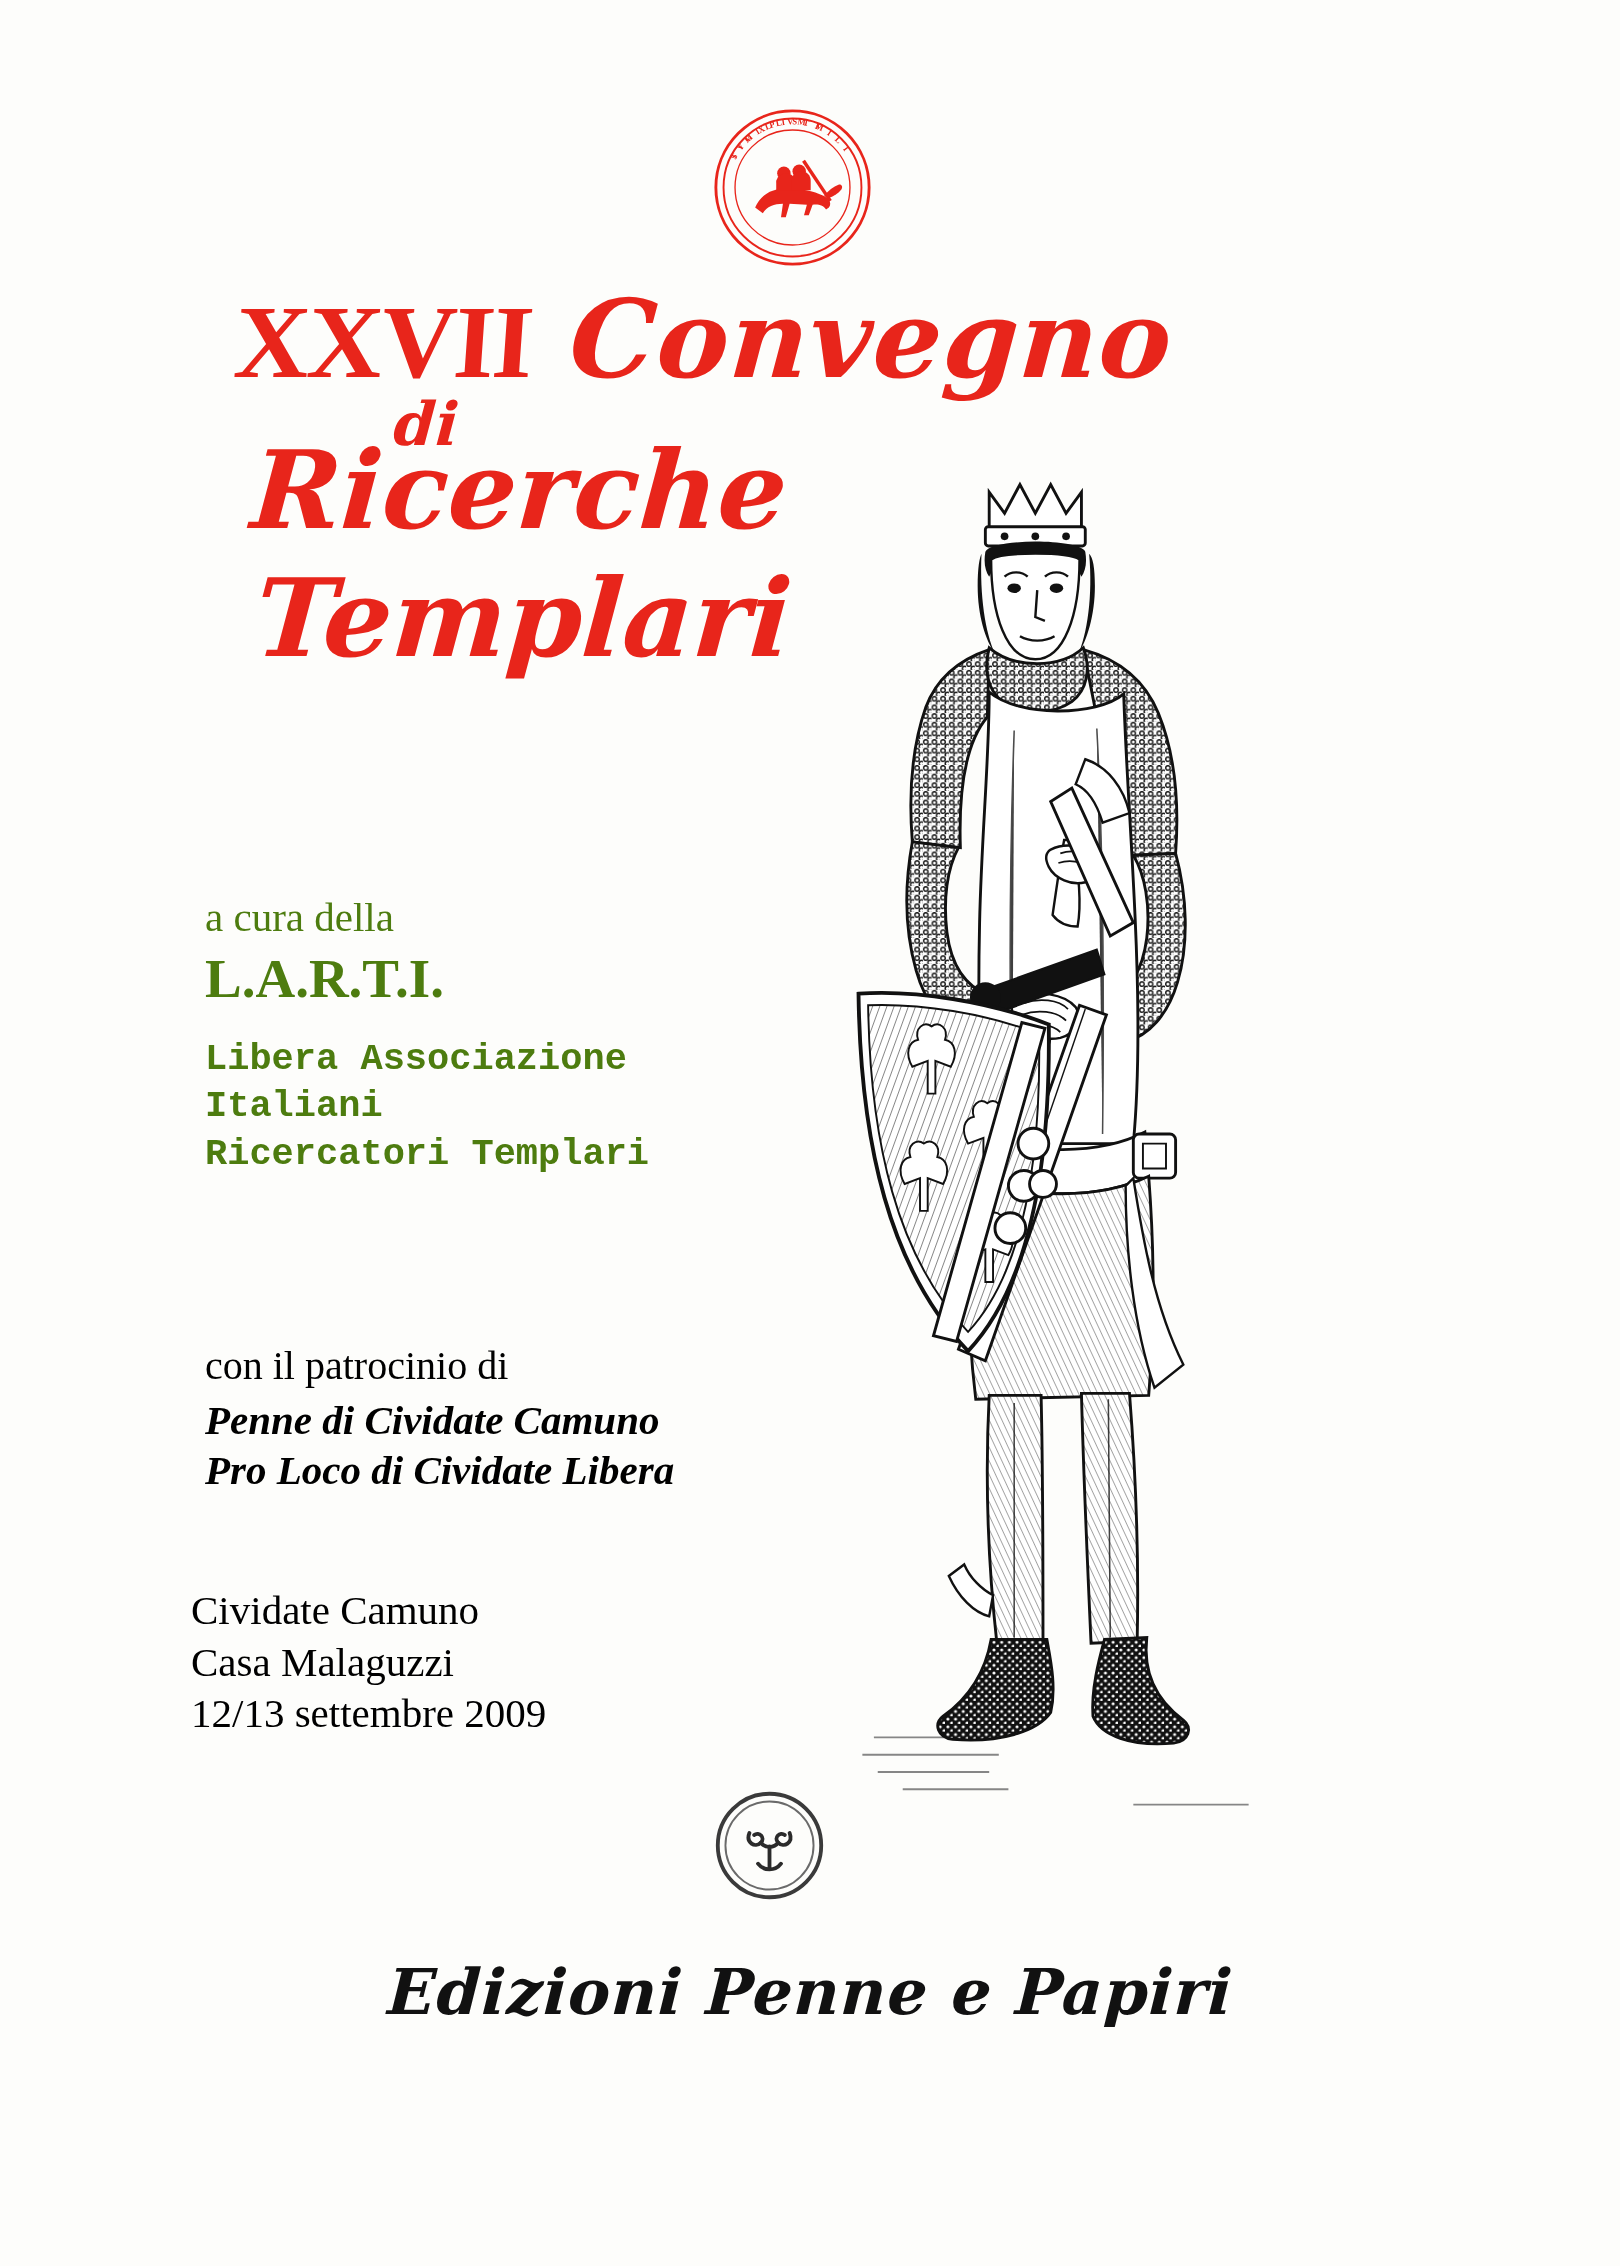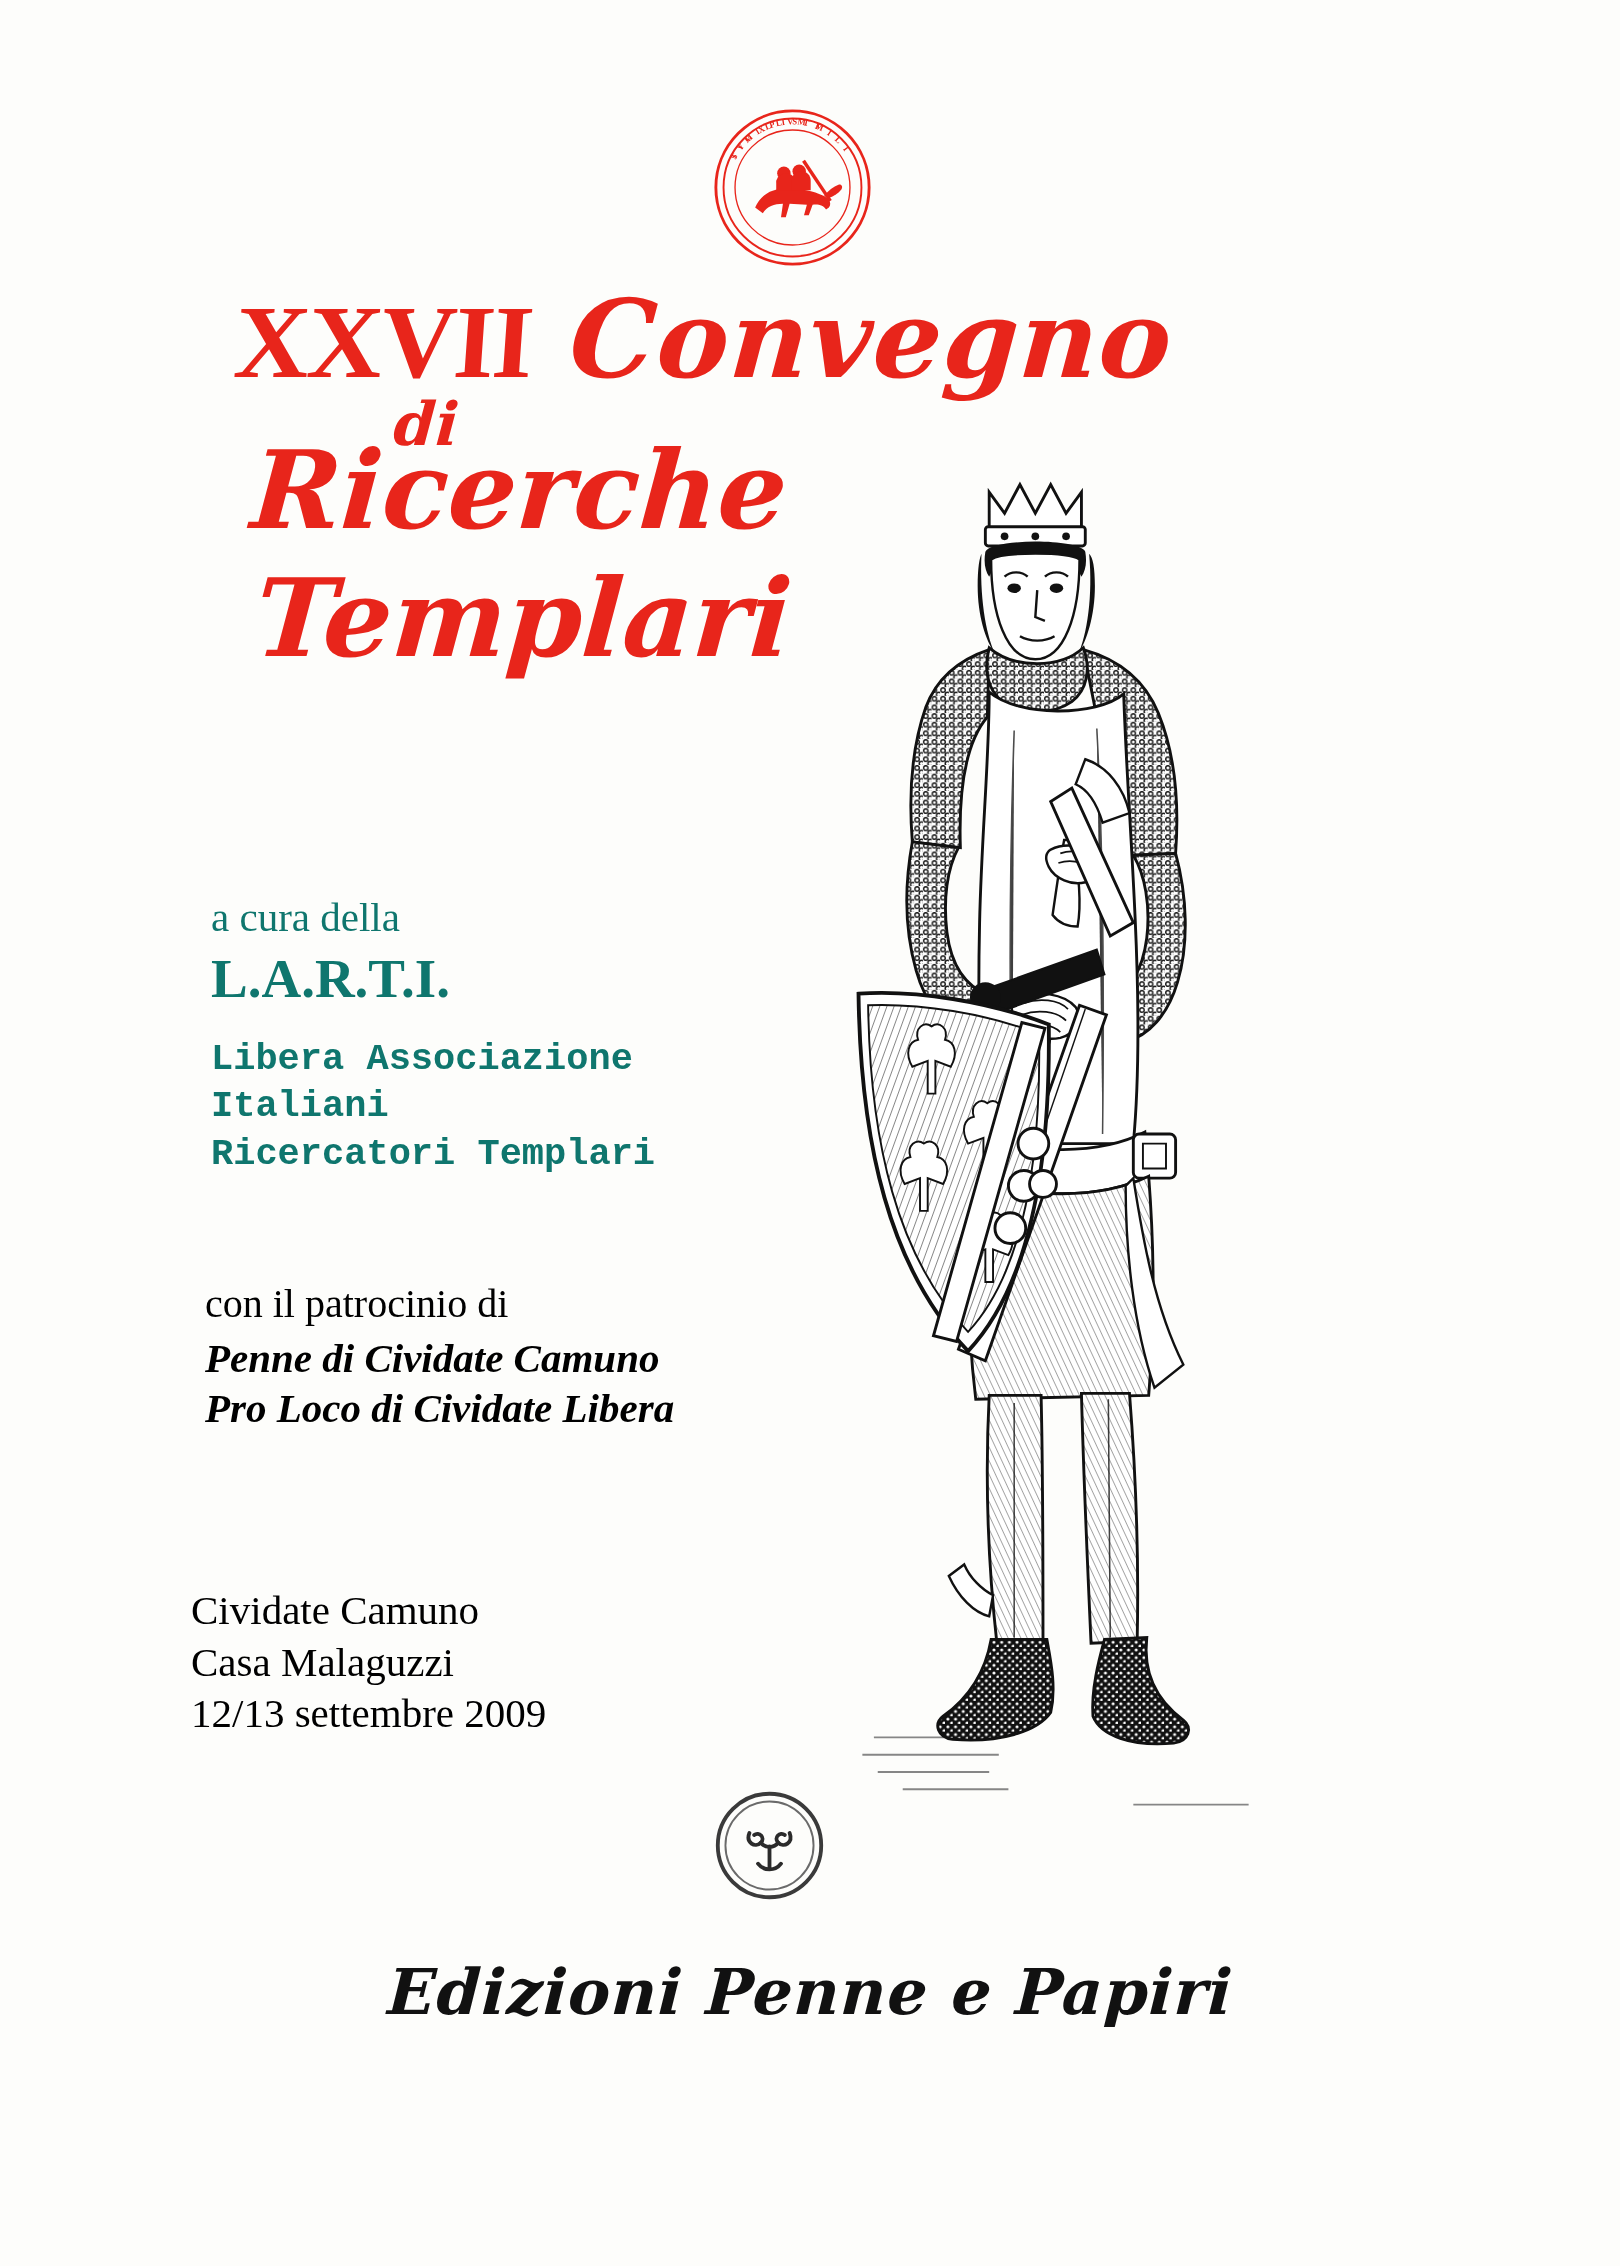--- a/index.html
+++ b/index.html
@@ -80,24 +80,24 @@
     font-style: italic;
     font-size: 108px;
     margin-top: 25px;
     margin-left: 21px;
     transform: skewX(-4deg);
   }
 
   
   .org-block {
     position: absolute;
-    left: 211px;
+    left: 205px;
     top: 893px;
     width: 596px;
-    color: #0f766e;
+    color: #4d7c0f;
   }
   .org-intro {
     font-family: "Liberation Serif", serif;
     font-size: 41px;
     margin-bottom: 5.8px;
   }
   .org-acronym {
     font-family: "Liberation Serif", serif;
     font-weight: bold;
     font-size: 55px;
@@ -107,21 +107,21 @@
   .org-name {
     font-family: Liberation Mono, monospace;
     font-weight: bold;
     font-size: 37px;
     line-height: 1.28;
   }
 
   .patron-block {
     position: absolute;
     left: 205px;
-    top: 1280px;
+    top: 1342px;
     width: 692px;
     color: #000;
   }
   .patron-intro {
     font-family: "Liberation Serif", serif;
     font-size: 40px;
     margin-bottom: 5.8px;
   }
   .patron-item {
     font-family: "Liberation Serif", serif;

